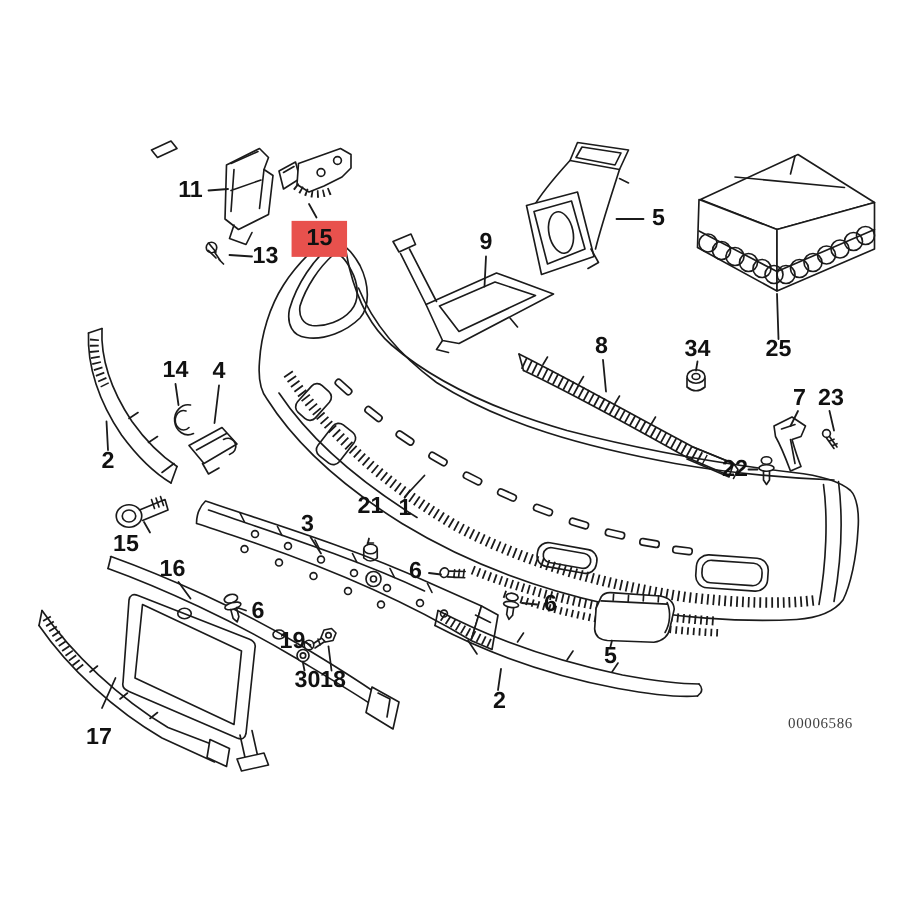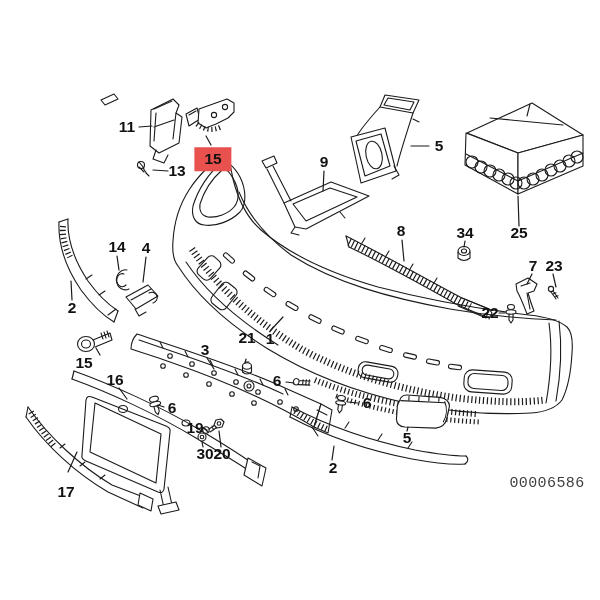--- a/index.html
+++ b/index.html
@@ -4,22 +4,22 @@
 <style>
   html,body{margin:0;padding:0}
   body{width:600px;height:600px;background:#fff;position:relative;overflow:hidden;
        font-family:"Liberation Sans",sans-serif}
   #stage{position:absolute;inset:0;width:600px;height:600px}
   #art{position:absolute;left:0;top:0;z-index:1}
   .part-label{position:absolute;transform:translate(-50%,-50%);font-weight:bold;
        font-size:15.5px;color:#111;line-height:1;white-space:nowrap;z-index:3;
        font-family:"Liberation Sans",sans-serif}
   .part-label.highlighted{background:var(--hl,#e8514d);padding:4px 10px}
-  .doc-number{position:absolute;transform:translate(-50%,-50%);font-size:15px;
-       color:#3f3f3f;letter-spacing:.4px;z-index:3;font-family:Liberation Mono, monospace}
+  .doc-number{position:absolute;transform:translate(-50%,-50%);font-size:10px;
+       color:#3f3f3f;letter-spacing:.4px;z-index:3;font-family:Liberation Serif, serif}
   
   .ln{stroke:#1b1b1b;stroke-width:1.1;fill:none;stroke-linecap:round;stroke-linejoin:round}
   .fw{stroke:#1b1b1b;stroke-width:1.1;fill:#fff;stroke-linejoin:round}
   .hatch{stroke:#1b1b1b;fill:none;stroke-dasharray:1.2 2.7}
   .leader{stroke:#1b1b1b;stroke-width:1.2;fill:none;stroke-linecap:round}
 </style>
 </head>
 <body>
 
 <div id="stage">
@@ -330,21 +330,21 @@
       <div class="part-label" style="left: 72px; top: 308px;">2</div>
       <div class="part-label" style="left: 84px; top: 363px;">15</div>
       <div class="part-label" style="left: 115px; top: 380px;">16</div>
       <div class="part-label" style="left: 205px; top: 350px;">3</div>
       <div class="part-label" style="left: 247px; top: 338px;">21</div>
       <div class="part-label" style="left: 270px; top: 339px;">1</div>
       <div class="part-label" style="left: 277px; top: 381px;">6</div>
       <div class="part-label" style="left: 172px; top: 408px;">6</div>
       <div class="part-label" style="left: 195px; top: 428px;">19</div>
       <div class="part-label" style="left: 205px; top: 454px;">30</div>
-      <div class="part-label" style="left: 222px; top: 454px;">20</div>
+      <div class="part-label" style="left: 222px; top: 454px;">18</div>
       <div class="part-label" style="left: 66px; top: 492px;">17</div>
       <div class="part-label" style="left: 367px; top: 403px;">6</div>
       <div class="part-label" style="left: 407px; top: 438px;">5</div>
       <div class="part-label" style="left: 333px; top: 468px;">2</div>
     </div>
 
   <div class="doc-number" style="left:547px;top:483px">00006586</div>
 </div>
 
 </body></html>

